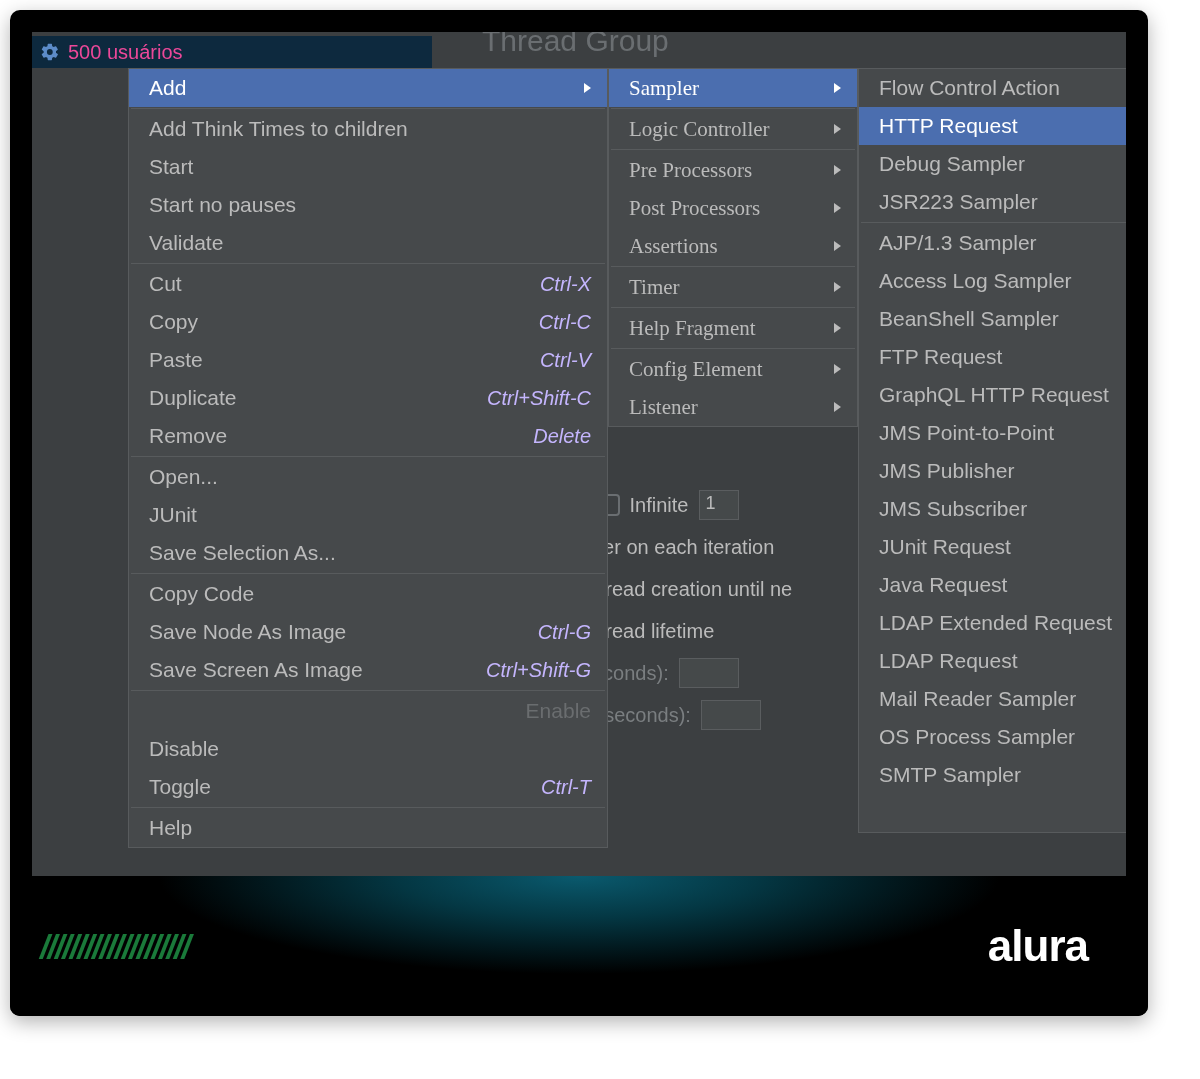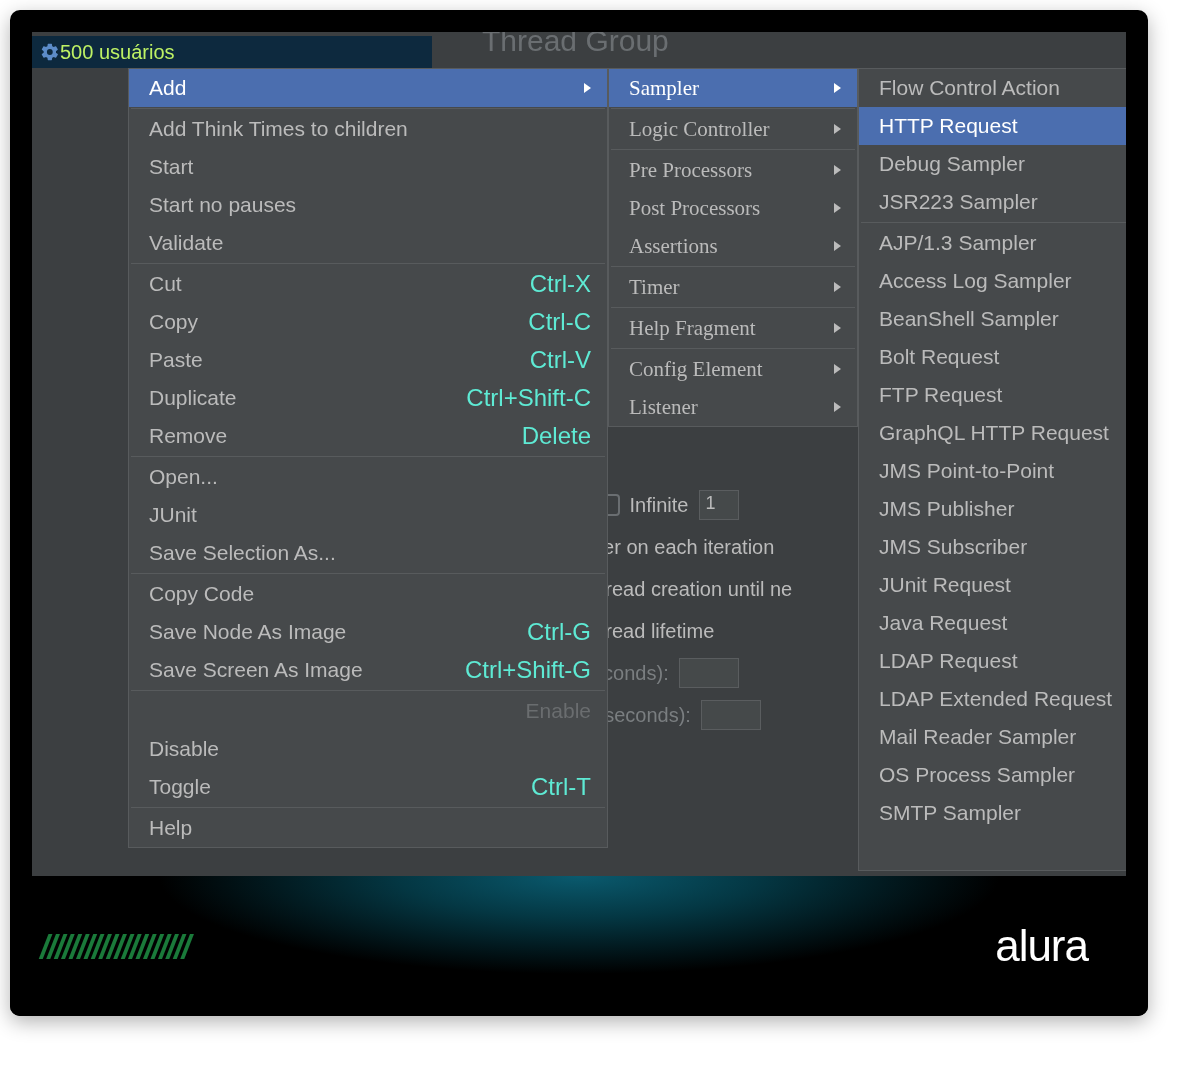--- a/index.html
+++ b/index.html
@@ -34,21 +34,22 @@
   .tree-item {
     position: absolute;
     top: 4px;
     left: 0;
     width: 400px;
     height: 32px;
     background: #0d293e;
     display: flex;
     align-items: center;
     padding-left: 8px;
-    color: #bef264;
+    gap: 8px;
+    color: #ec4899;
     font-size: 20px;
   }
   .gear-icon {
     width: 20px; height: 20px;
     display: inline-flex;
     align-items: center; justify-content: center;
   }
   .main-title {
     position: absolute;
     top: -8px;
@@ -121,21 +122,21 @@
     border-bottom: 5px solid transparent;
     border-left: 7px solid #bbbbbb;
   }
   .menu-item.highlight .arrow { border-left-color: #fff; }
   .menu-sep {
     height: 1px;
     background: #585b5d;
     margin: 1px 2px;
   }
   .menu-item.disabled { color: #6a6d6f; justify-content: flex-end; }
-  .shortcut { color: #5eead4; font-size: 24px; }
+  .shortcut { color: #c4b5fd; font-size: 20px; font-style: italic; }
 
   .footer {
     position: absolute;
     bottom: 0; left: 0; right: 0;
     height: 140px;
     background: radial-gradient(ellipse 600px 140px at 50% 0%, #0a5a6e 0%, #043743 30%, #000 70%);
     display: flex;
     align-items: center;
     justify-content: space-between;
     padding: 0 60px 0 30px;
@@ -143,21 +144,21 @@
   .stripes {
     color: #1a7a3a;
     font-size: 34px;
     letter-spacing: -2px;
     font-style: italic;
     font-weight: bold;
   }
   .brand {
     color: #fff;
     font-size: 44px;
-    font-weight: 400;
+    font-weight: 700;
     letter-spacing: -1px;
   }
 </style>
 </head>
 <body>
 
 <div class="frame">
   <div class="app">
 
     <div class="main-title">Thread Group</div>
@@ -336,23 +337,20 @@
         <div class="menu-item">
           <span>AJP/1.3 Sampler</span>
         </div>
         <div class="menu-item">
           <span>Access Log Sampler</span>
         </div>
         <div class="menu-item">
           <span>BeanShell Sampler</span>
         </div>
         <div class="menu-item">
-          <span>Bolt Request</span>
-        </div>
-        <div class="menu-item">
           <span>FTP Request</span>
         </div>
         <div class="menu-item">
           <span>GraphQL HTTP Request</span>
         </div>
         <div class="menu-item">
           <span>JMS Point-to-Point</span>
         </div>
         <div class="menu-item">
           <span>JMS Publisher</span>
@@ -360,24 +358,24 @@
         <div class="menu-item">
           <span>JMS Subscriber</span>
         </div>
         <div class="menu-item">
           <span>JUnit Request</span>
         </div>
         <div class="menu-item">
           <span>Java Request</span>
         </div>
         <div class="menu-item">
+          <span>LDAP Extended Request</span>
+        </div>
+        <div class="menu-item">
           <span>LDAP Request</span>
-        </div>
-        <div class="menu-item">
-          <span>LDAP Extended Request</span>
         </div>
         <div class="menu-item">
           <span>Mail Reader Sampler</span>
         </div>
         <div class="menu-item">
           <span>OS Process Sampler</span>
         </div>
         <div class="menu-item">
           <span>SMTP Sampler</span>
         </div>

